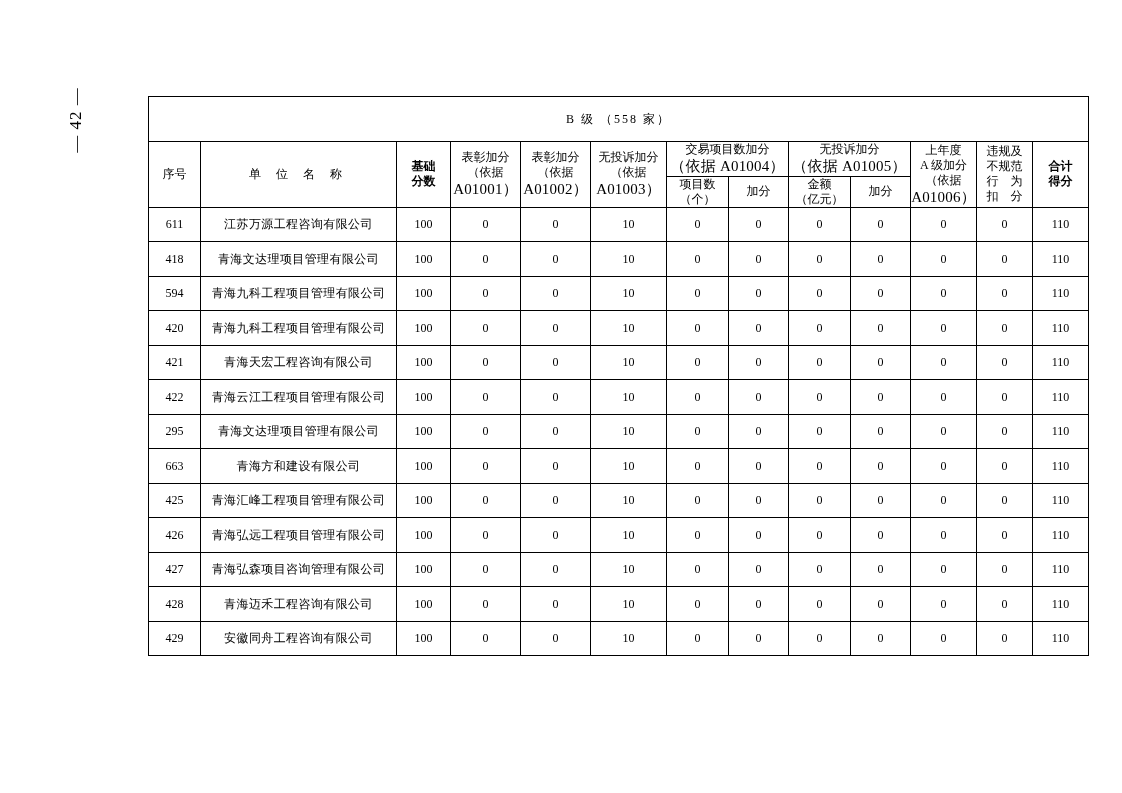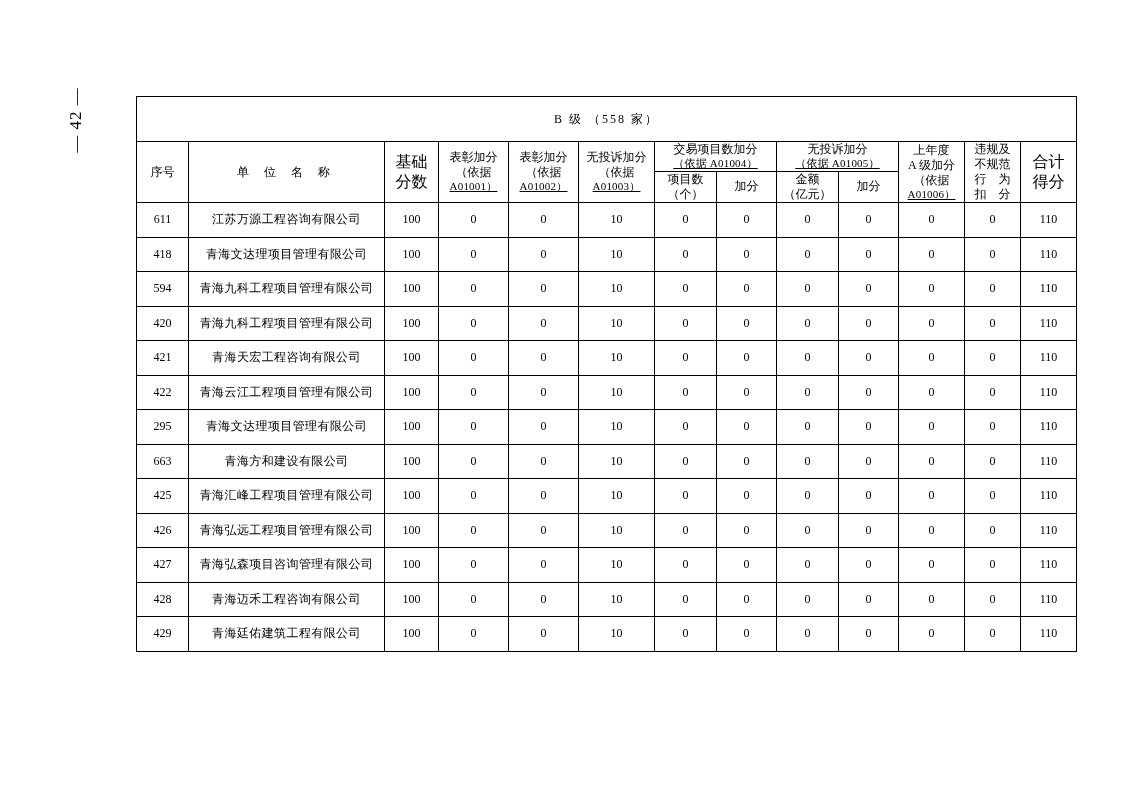--- a/index.html
+++ b/index.html
@@ -30,21 +30,21 @@
     text-align: center;
     font-size: 17px;
     letter-spacing: 1px;
     transform: rotate(-90deg);
     transform-origin: center center;
     white-space: nowrap;
     font-family: "Liberation Serif", "DejaVu Serif", serif;
   }
   .table-wrap {
     position: absolute;
-    left: 136px;
+    left: 148px;
     top: 96px;
     width: 850px;
   }
   table.grade-table {
     border-collapse: collapse;
     width: 850px;
     table-layout: fixed;
   }
   table.grade-table td, table.grade-table th {
     border: 1px solid #000000;
@@ -59,22 +59,22 @@
     height: 44px;
     font-size: 19px;
     letter-spacing: 2px;
     font-family: "Liberation Serif", "DejaVu Serif", serif;
   }
   .hdr {
     font-size: 11.5px;
     padding: 2px 1px;
   }
   .hdr .ln { display: block; }
-  .hdr-big { font-size: 16px; }
-  .code { font-size: 11px; letter-spacing: 0.2px; text-decoration: underline; }
+  .hdr-big { font-size: 12px; font-weight: bold; }
+  .code { font-size: 15px; letter-spacing: 0.2px; }
   .row-cell {
     height: 33.5px;
     font-size: 12px;
   }
   .name-cell {
     text-align: left;
     padding-left: 10px;
     font-size: 13px;
     letter-spacing: 0.4px;
   }
@@ -352,21 +352,21 @@
           <td class="row-cell num">0</td>
           <td class="row-cell num">0</td>
           <td class="row-cell num">0</td>
           <td class="row-cell num">0</td>
           <td class="row-cell num">0</td>
           <td class="row-cell num">0</td>
           <td class="row-cell num">110</td>
         </tr>
         <tr>
           <td class="row-cell seq-cell">429</td>
-          <td class="row-cell name-cell">青海廷佑建筑工程有限公司</td>
+          <td class="row-cell name-cell">安徽同舟工程咨询有限公司</td>
           <td class="row-cell num">100</td>
           <td class="row-cell num">0</td>
           <td class="row-cell num">0</td>
           <td class="row-cell num">10</td>
           <td class="row-cell num">0</td>
           <td class="row-cell num">0</td>
           <td class="row-cell num">0</td>
           <td class="row-cell num">0</td>
           <td class="row-cell num">0</td>
           <td class="row-cell num">0</td>

